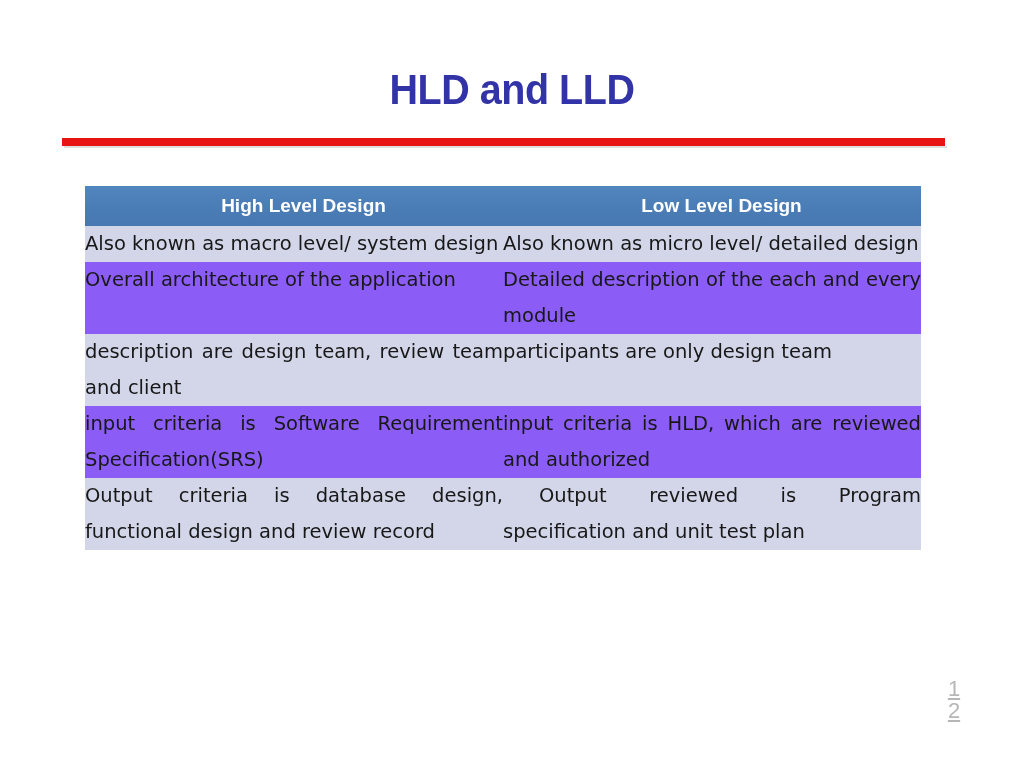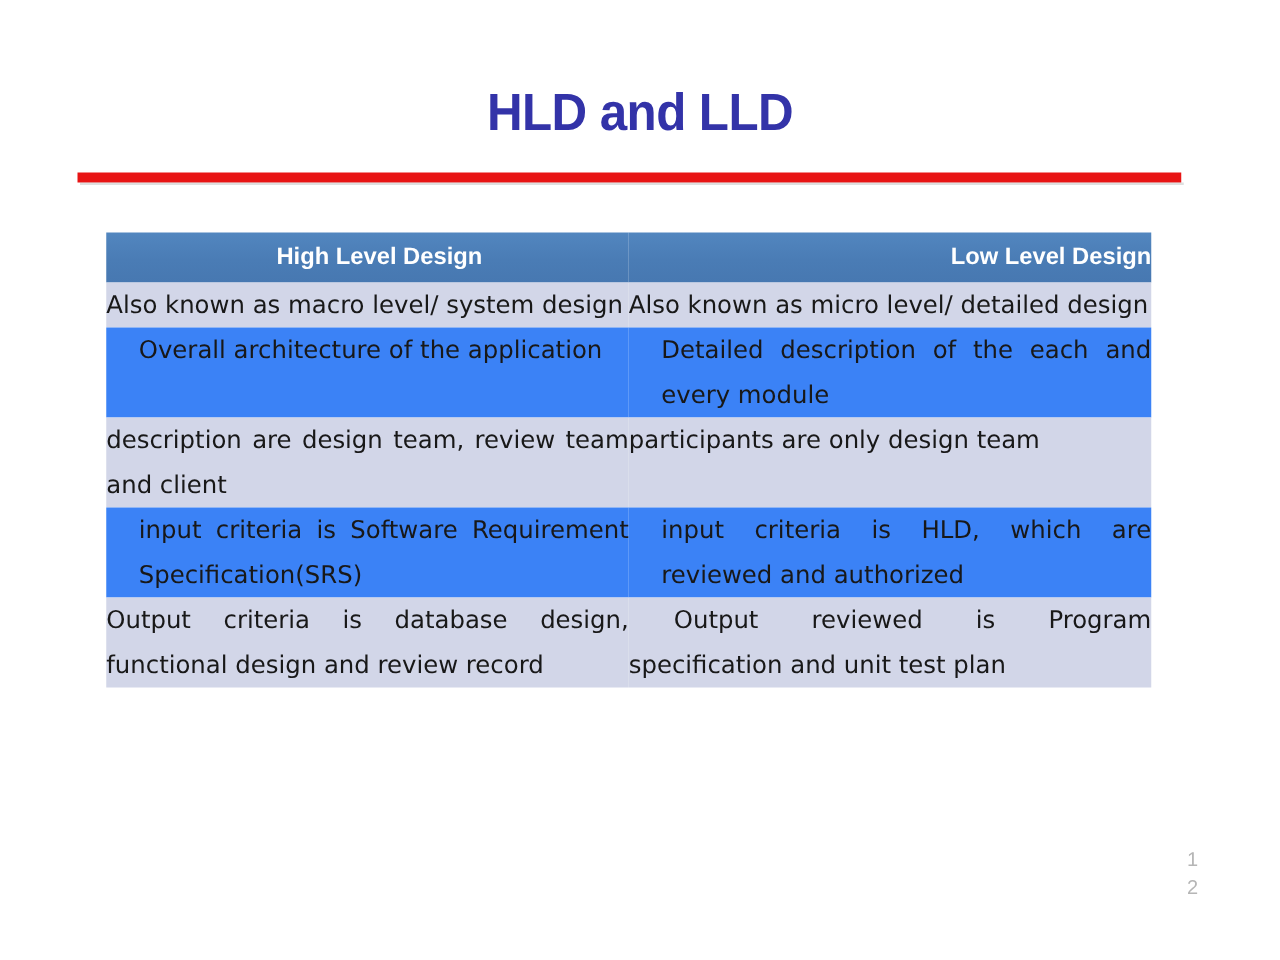--- a/index.html
+++ b/index.html
@@ -74,40 +74,40 @@
     vertical-align: top;
     border: 0;
   }
 
   .hdr-cell {
     background: linear-gradient(to bottom, #5286bf 0%, #4a7cb5 55%, #4778b1 100%);
     height: 40px;
     box-sizing: border-box;
     border-right: 3px solid #ffffff;
   }
-  .hdr-cell.last { border-right: 0; text-align: right; }
+  .hdr-cell.last { border-right: 0; }
   .hdr-text {
     color: #ffffff;
     font-size: 19px;
     font-weight: bold;
     line-height: 40px;
     padding-left: 19px;
     white-space: nowrap;
   }
 
   .body-cell {
     box-sizing: border-box;
     border-right: 3px solid #ffffff;
     border-bottom: 2px solid #ffffff;
     padding: 8px 12px 8px 11px;
   }
   .body-cell.last { border-right: 0; }
 
   .row-dark .body-cell { background: #d2d6e8; margin-top: 40px; }
-  .row-light .body-cell { background: #3b82f6; padding-left: 26px; }
+  .row-light .body-cell { background: #8b5cf6; }
 
   .cell-text {
     font-family: "DejaVu Sans", sans-serif;
     font-size: 19.5px;
     line-height: 36px;
     color: #181818;
     text-align: justify;
     text-align-last: left;
     hyphens: none;
     word-spacing: 0;
@@ -124,25 +124,26 @@
   }
 
   
   .page-number {
     position: absolute;
     right: 62px;
     top: 678px;
     width: 16px;
     text-align: center;
     font-family: "Liberation Sans", sans-serif;
-    font-size: 16px;
+    font-size: 22px;
     line-height: 22px;
     color: #b6b6b6;
     letter-spacing: 0;
     word-break: break-all;
+    text-decoration: underline;
   }
 </style>
 </head>
 <body>
 
 <div class="slide">
 
   <div class="slide-title">HLD and LLD</div>
 
   <div class="title-rule"></div>

